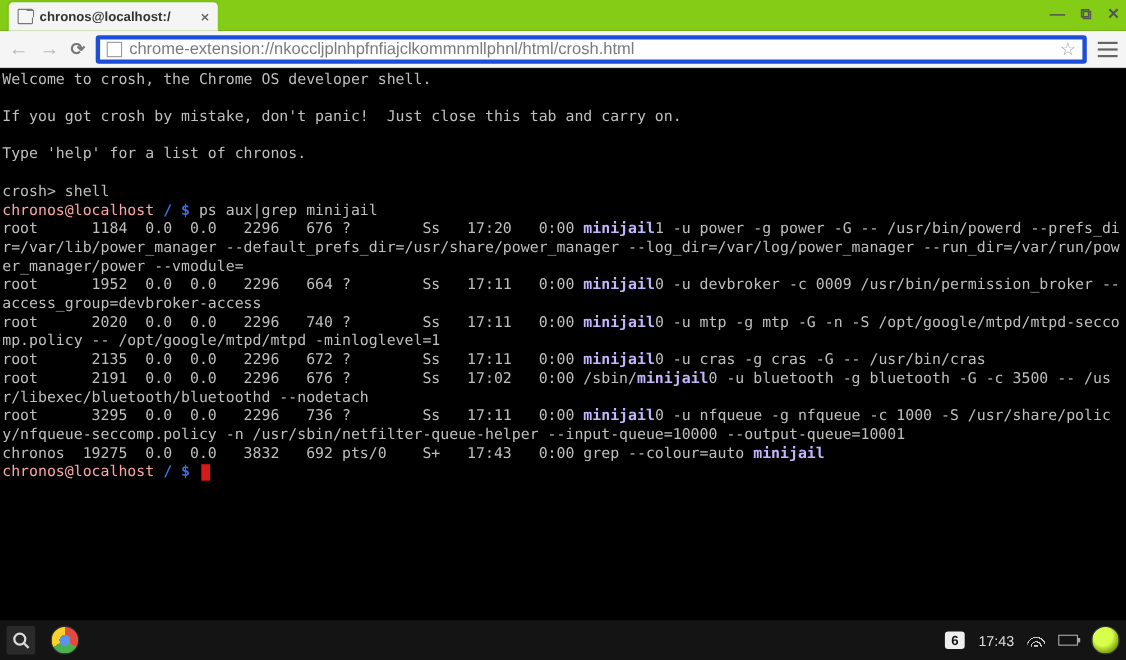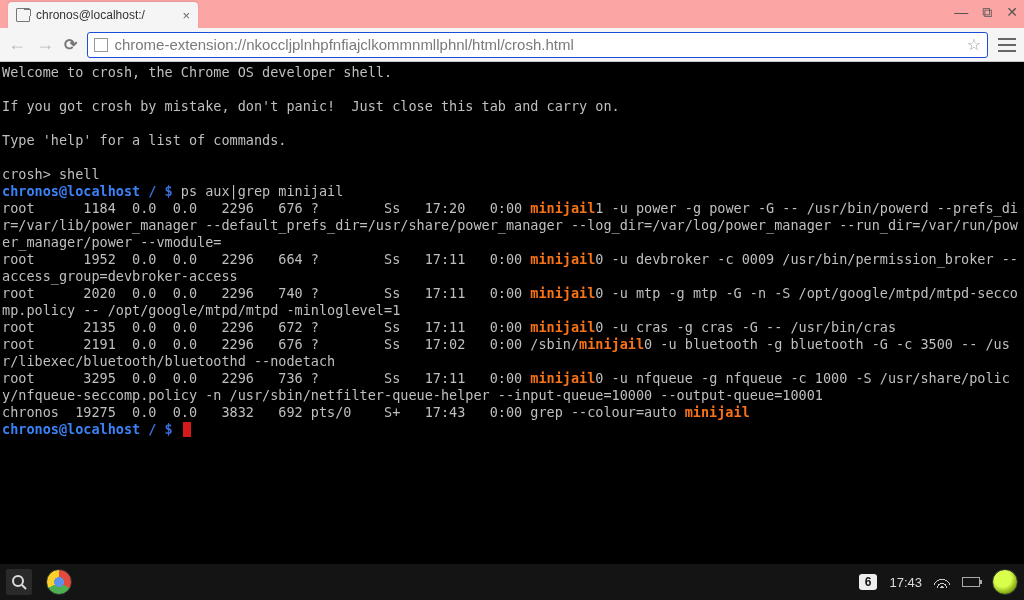--- a/index.html
+++ b/index.html
@@ -7,25 +7,26 @@
     width: 1024px; height: 600px;
     font-family: Arial, sans-serif;
     background: #151515;
     overflow: hidden;
     position: relative;
   }
 
   
   .tab-strip {
     height: 28px;
-    background: #fca5a5;
+    background: #84cc16;
     display: flex;
     align-items: flex-end;
     padding-left: 8px;
     position: relative;
+    font-weight: bold;
   }
   .tab {
     background: #f5f5f5;
     height: 26px;
     width: 190px;
     border-radius: 4px 4px 0 0;
     display: flex;
     align-items: center;
     padding: 0 8px;
     font-size: 12px;
@@ -65,21 +66,21 @@
     display:flex;
     align-items:center;
     padding: 0 8px;
     gap: 10px;
   }
   .navbtn { color:#777; font-size:18px; font-weight:bold; }
   .navbtn.disabled { color:#bbb; }
   .omnibox {
     flex:1;
     height:26px;
-    border:1px solid #1d4ed8;
+    border:4px solid #1d4ed8;
     border-radius:3px;
     background:#fff;
     display:flex;
     align-items:center;
     padding:0 6px;
     font-size:15px;
     color:#7a7a7a;
     gap:6px;
   }
   .omnibox .lockbox {
@@ -100,23 +101,23 @@
     font-family: "DejaVu Sans Mono","Menlo","Consolas",monospace;
     font-size: 13.5px;
     line-height: 17px;
     letter-spacing:0px;
     white-space: pre-wrap;
     word-break: break-all;
     padding: 2px 0 0 2px;
     height: calc(600px - 28px - 34px - 36px);
     overflow:hidden;
   }
-  .g { color:#3b82f6; font-weight:bold; }
+  .g { color:#fca5a5; font-weight:normal; }
   .b { color:#3a6fe0; font-weight:bold; }
-  .r { color:#f97316; font-weight:bold; }
+  .r { color:#c4b5fd; font-weight:bold; }
   .cursor {
     display:inline-block;
     width:8px; height:15px;
     background:#d61a1a;
     vertical-align:text-bottom;
     margin-left:2px;
   }
 
   
   .shelf {
@@ -213,21 +214,21 @@
     <div></div>
       <div></div>
       <div></div>
   </div>
 </div>
 
 <div class="term"><span>Welcome to crosh, the Chrome OS developer shell.</span>
 
 <span>If you got crosh by mistake, don't panic!  Just close this tab and carry on.</span>
 
-<span>Type 'help' for a list of commands.</span>
+<span>Type 'help' for a list of chronos.</span>
 
 <span>crosh&gt; shell</span>
 <span class="g">chronos@localhost</span><span class="b"> / $ </span><span>ps aux|grep minijail</span>
 <span>root      1184  0.0  0.0   2296   676 ?        Ss   17:20   0:00 </span><span class="r">minijail</span><span>1 -u power -g power -G -- /usr/bin/powerd --prefs_dir=/var/lib/power_manager --default_prefs_dir=/usr/share/power_manager --log_dir=/var/log/power_manager --run_dir=/var/run/power_manager/power --vmodule=</span>
 <span>root      1952  0.0  0.0   2296   664 ?        Ss   17:11   0:00 </span><span class="r">minijail</span><span>0 -u devbroker -c 0009 /usr/bin/permission_broker --access_group=devbroker-access</span>
 <span>root      2020  0.0  0.0   2296   740 ?        Ss   17:11   0:00 </span><span class="r">minijail</span><span>0 -u mtp -g mtp -G -n -S /opt/google/mtpd/mtpd-seccomp.policy -- /opt/google/mtpd/mtpd -minloglevel=1</span>
 <span>root      2135  0.0  0.0   2296   672 ?        Ss   17:11   0:00 </span><span class="r">minijail</span><span>0 -u cras -g cras -G -- /usr/bin/cras</span>
 <span>root      2191  0.0  0.0   2296   676 ?        Ss   17:02   0:00 /sbin/</span><span class="r">minijail</span><span>0 -u bluetooth -g bluetooth -G -c 3500 -- /usr/libexec/bluetooth/bluetoothd --nodetach</span>
 <span>root      3295  0.0  0.0   2296   736 ?        Ss   17:11   0:00 </span><span class="r">minijail</span><span>0 -u nfqueue -g nfqueue -c 1000 -S /usr/share/policy/nfqueue-seccomp.policy -n /usr/sbin/netfilter-queue-helper --input-queue=10000 --output-queue=10001</span>
 <span>chronos  19275  0.0  0.0   3832   692 pts/0    S+   17:43   0:00 grep --colour=auto </span><span class="r">minijail</span>

